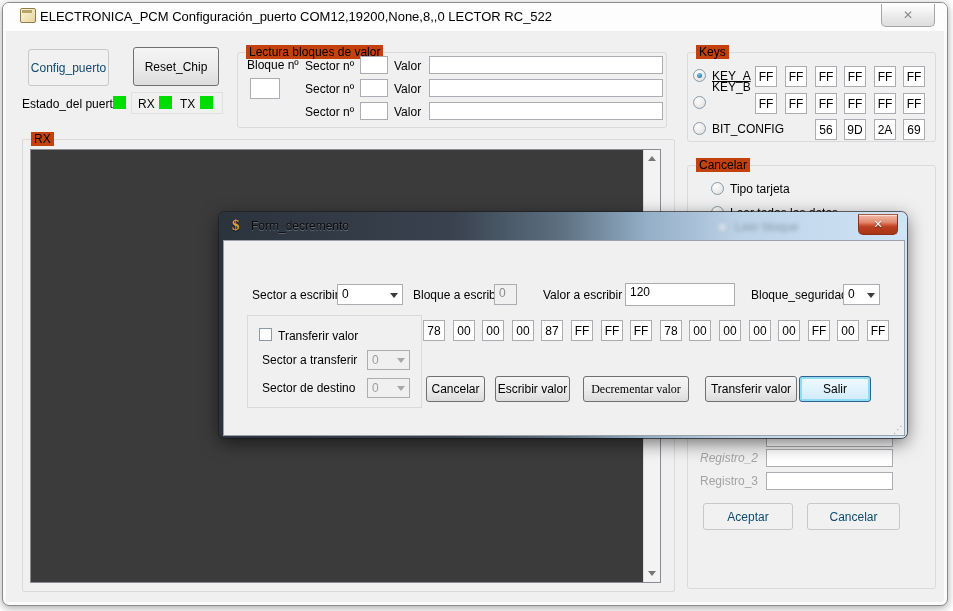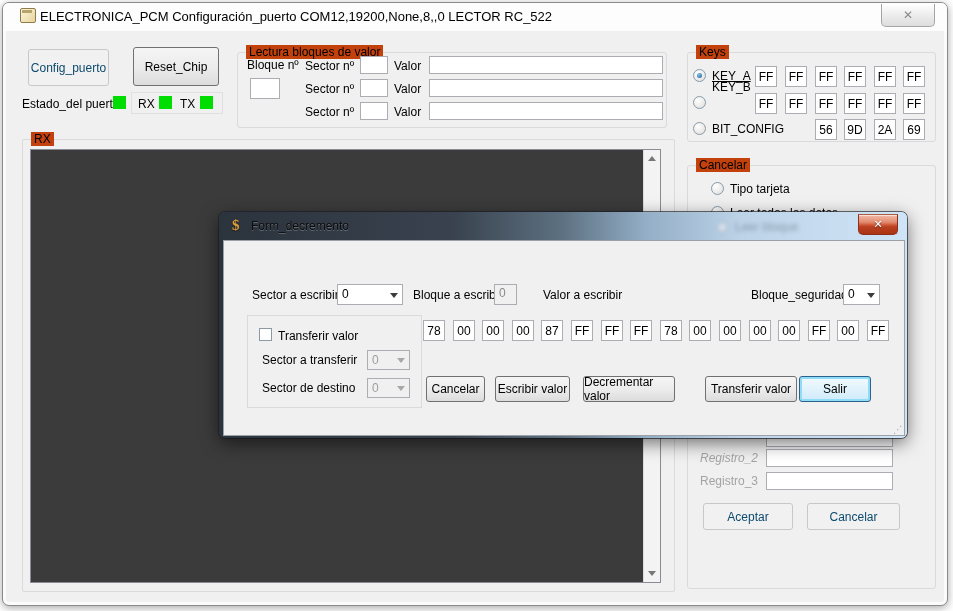--- a/index.html
+++ b/index.html
@@ -169,20 +169,21 @@
     </div>
 
   <div class="dialog-client"></div>
 
 
   <div class="abs lbl" style="left:33px;top:76px;">Sector a escribir</div>
   <div class="abs combo" style="left:118px;top:72px;width:66px;height:21px;"><span>0</span><span class="arr"></span></div>
   <div class="abs lbl" style="left:194px;top:76px;">Bloque a escribir</div>
   <div class="abs tb dis" style="left:275px;top:72px;width:23px;height:21px;">0</div>
   <div class="abs lbl" style="left:324px;top:76px;">Valor a escribir</div>
+  <div class="abs tb" style="left:406px;top:71px;width:110px;height:23px;">120</div>
   <div class="abs lbl" style="left:532px;top:76px;">Bloque_seguridad</div>
   <div class="abs combo" style="left:624px;top:72px;width:37px;height:21px;"><span>0</span><span class="arr"></span></div>
 
   <div class="abs" style="left:28px;top:103px;width:175px;height:93px;border:1px solid #dadada;"></div>
   <div class="abs chk" style="left:40px;top:116px;"></div>
   <div class="abs lbl" style="left:59px;top:117px;">Transferir valor</div>
   <div class="abs lbl" style="left:43px;top:141px;">Sector a transferir</div>
   <div class="abs combo dis" style="left:148px;top:138px;width:43px;height:20px;"><span>0</span><span class="arr"></span></div>
   <div class="abs lbl" style="left:43px;top:169px;">Sector de destino</div>
   <div class="abs combo dis" style="left:148px;top:166px;width:43px;height:20px;"><span>0</span><span class="arr"></span></div>
@@ -199,18 +200,18 @@
   <div class="abs hexbox" style="left:470px;top:108px;">00</div>
   <div class="abs hexbox" style="left:500px;top:108px;">00</div>
   <div class="abs hexbox" style="left:530px;top:108px;">00</div>
   <div class="abs hexbox" style="left:559px;top:108px;">00</div>
   <div class="abs hexbox" style="left:589px;top:108px;">FF</div>
   <div class="abs hexbox" style="left:618px;top:108px;">00</div>
   <div class="abs hexbox" style="left:648px;top:108px;">FF</div>
 
   <div class="abs btn strong" style="left:207px;top:164px;width:59px;height:26px;">Cancelar</div>
   <div class="abs btn strong" style="left:276px;top:164px;width:75px;height:26px;">Escribir valor</div>
-  <div class="abs btn strong" style="left:364px;top:164px;width:92px;height:26px;">Decrementar valor</div>
+  <div class="abs btn strong" style="left:364px;top:164px;width:106px;height:26px;font-family:Liberation Serif, serif;">Decrementar valor</div>
   <div class="abs btn strong" style="left:486px;top:164px;width:92px;height:26px;">Transferir valor</div>
   <div class="abs btn focus" style="left:580px;top:164px;width:72px;height:26px;">Salir</div>
 
   <div class="abs grip">⋰</div>
 </div>
 
 </body></html>

